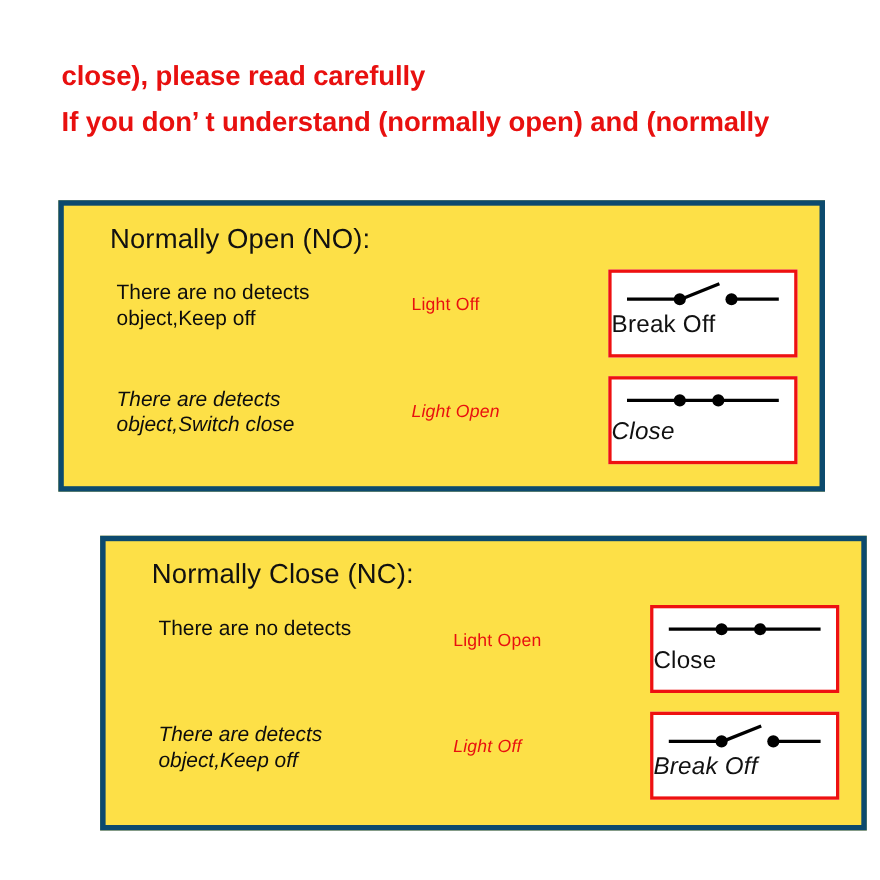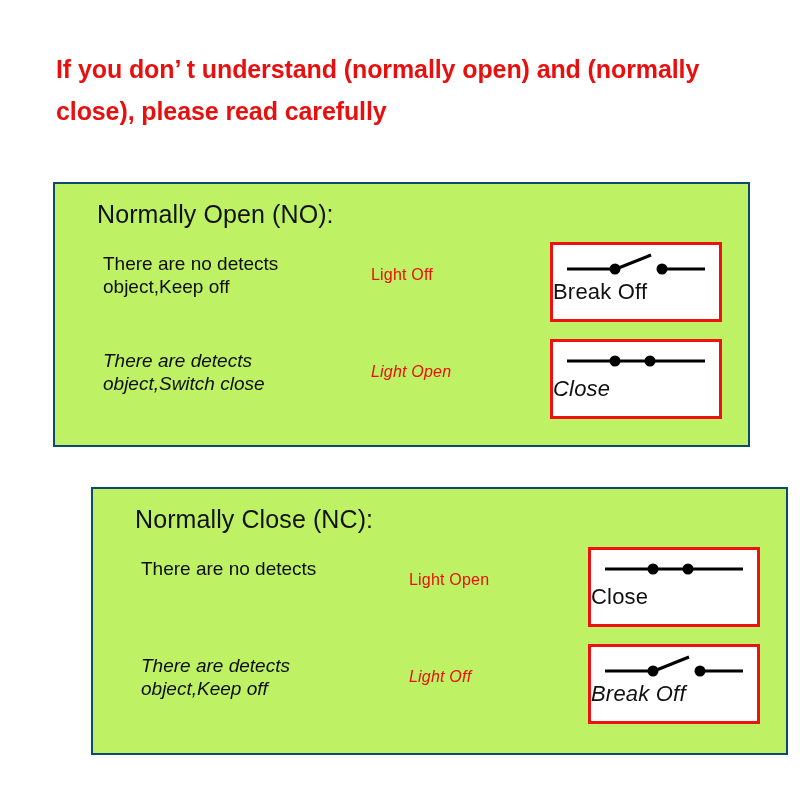--- a/index.html
+++ b/index.html
@@ -27,22 +27,22 @@
     font-weight: bold;
     line-height: 42px;
     letter-spacing: -0.1px;
   }
 
   
   .section {
     position: absolute;
     left: 53px;
     width: 697px;
-    border: 2px solid #0c4a6e;
-    background: #bef264;
+    border: 5px solid #0c4a6e;
+    background: #fde047;
     box-sizing: border-box;
   }
   #section-no { top: 182px; height: 265px; }
   #section-nc { top: 487px; height: 268px; margin-left: 38px; }
 
   .section-title {
     position: absolute;
     left: 42px;
     top: 16px;
     font-size: 25px;
@@ -107,22 +107,22 @@
     color: #111111;
     line-height: 26px;
     margin-top: -1px;
     letter-spacing: 0.2px;
   }
 </style>
 </head>
 <body>
 
 <div class="title">
+  <div>close), please read carefully</div>
   <div>If you don’  t understand (normally open) and (normally</div>
-  <div>close), please read carefully</div>
 </div>
 
 <div class="section" id="section-no">
 
   <div class="section-title">Normally Open (NO):</div>
 
   <div class="row row-1">
     <div class="desc">
       <span class="line">There are no detects</span>
       <span class="line">object,Keep off</span>

